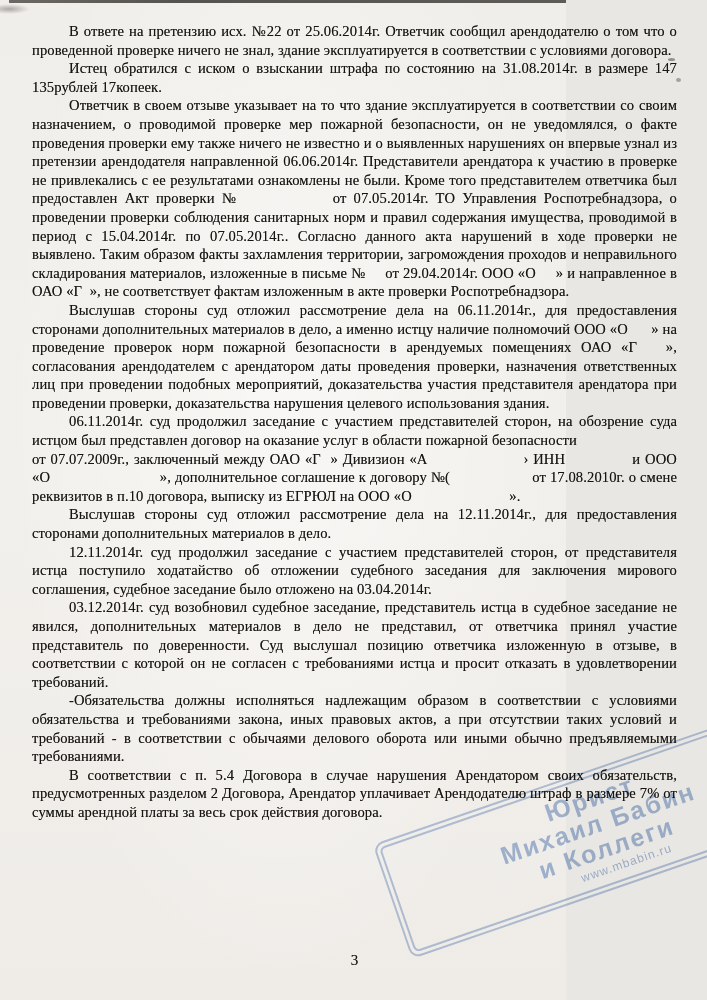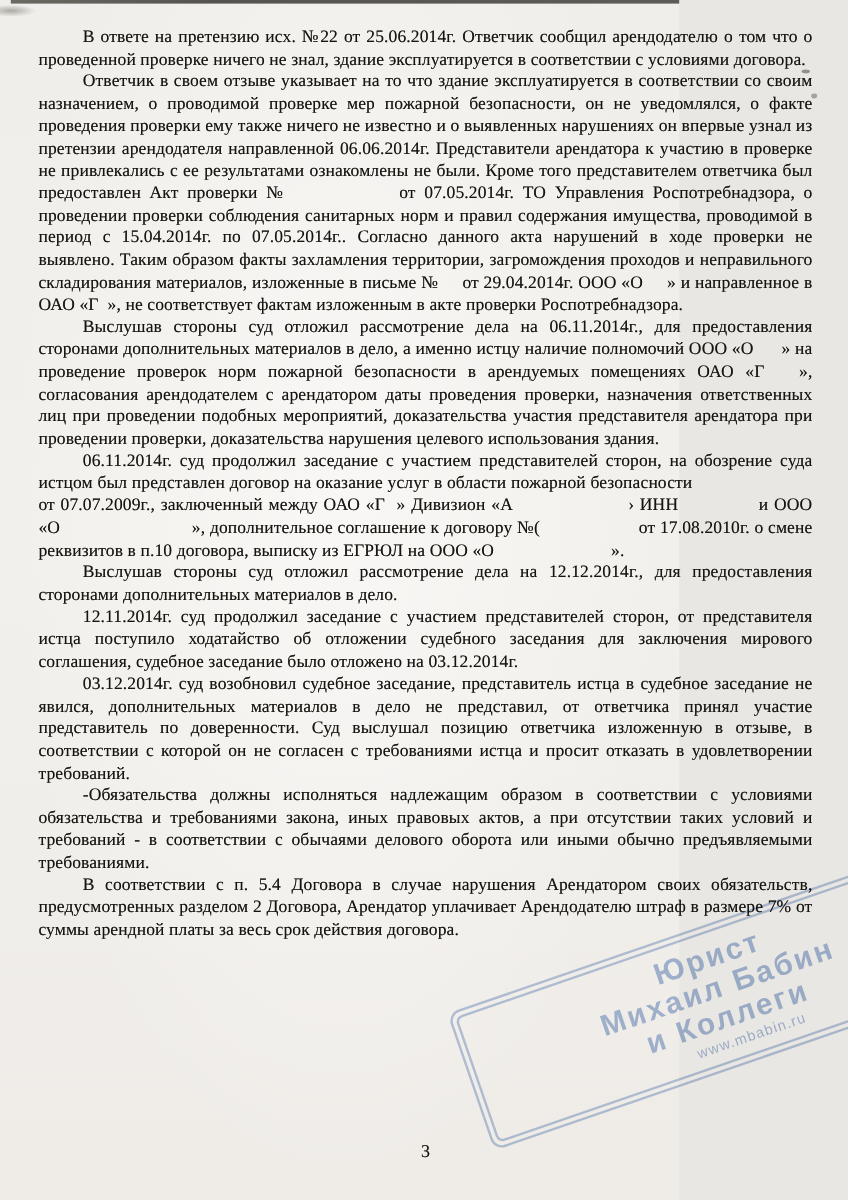--- a/index.html
+++ b/index.html
@@ -91,25 +91,26 @@
 
 <div class="page">
 
   <div class="scan-line-top"></div>
   <div class="scan-corner-smudge"></div>
   <div class="speck-1"></div>
   <div class="speck-2"></div>
 
   <div class="text-block">
     <p>В ответе на претензию исх. №22 от 25.06.2014г. Ответчик сообщил арендодателю о том что о проведенной проверке ничего не знал, здание эксплуатируется в соответствии с условиями договора.</p>
+    <p>Истец обратился с иском о взыскании штрафа по состоянию на 31.08.2014г. в размере 147 135рублей 17копеек.</p>
     <p>Ответчик в своем отзыве указывает на то что здание эксплуатируется в соответствии со своим назначением, о проводимой проверке мер пожарной безопасности, он не уведомлялся, о факте проведения проверки ему также ничего не известно и о выявленных нарушениях он впервые узнал из претензии арендодателя направленной 06.06.2014г. Представители арендатора к участию в проверке не привлекались с ее результатами ознакомлены не были. Кроме того представителем ответчика был предоставлен Акт проверки №&nbsp;&nbsp;&nbsp;&nbsp;&nbsp;&nbsp;&nbsp;&nbsp;&nbsp;&nbsp;&nbsp;&nbsp; от 07.05.2014г. ТО Управления Роспотребнадзора, о проведении проверки соблюдения санитарных норм и правил  содержания имущества, проводимой в период с 15.04.2014г. по 07.05.2014г.. Согласно данного акта нарушений  в ходе проверки не выявлено. Таким образом факты захламления территории, загромождения проходов и неправильного складирования материалов, изложенные в письме №&nbsp;&nbsp;&nbsp;&nbsp; от 29.04.2014г. ООО «О&nbsp;&nbsp;&nbsp;&nbsp;&nbsp;» и направленное в ОАО «Г&nbsp;&nbsp;», не соответствует фактам изложенным в акте проверки Роспотребнадзора.</p>
     <p>Выслушав стороны суд отложил рассмотрение дела на 06.11.2014г., для предоставления сторонами дополнительных материалов в дело, а именно истцу наличие полномочий ООО «О&nbsp;&nbsp;&nbsp;&nbsp;&nbsp;&nbsp;» на проведение проверок норм пожарной безопасности в арендуемых помещениях ОАО «Г&nbsp;&nbsp;&nbsp;», согласования арендодателем с арендатором даты проведения проверки, назначения ответственных лиц при проведении подобных мероприятий, доказательства участия представителя арендатора при проведении проверки, доказательства нарушения целевого использования здания.</p>
     <p>06.11.2014г. суд продолжил заседание с участием представителей сторон, на обозрение суда истцом был представлен договор на оказание услуг в области пожарной безопасности&nbsp;&nbsp;&nbsp;&nbsp;&nbsp;&nbsp;&nbsp;&nbsp;&nbsp;&nbsp;&nbsp;&nbsp;&nbsp;&nbsp;&nbsp;&nbsp;&nbsp;&nbsp;&nbsp;&nbsp;&nbsp;&nbsp;&nbsp;&nbsp;&nbsp;&nbsp; от 07.07.2009г., заключенный между ОАО «Г&nbsp;&nbsp;» Дивизион «А&nbsp;&nbsp;&nbsp;&nbsp;&nbsp;&nbsp;&nbsp;&nbsp;&nbsp;&nbsp;&nbsp;&nbsp;&nbsp;&nbsp;&nbsp;&nbsp;&nbsp;&nbsp;&nbsp;&nbsp;› ИНН&nbsp;&nbsp;&nbsp;&nbsp;&nbsp;&nbsp;&nbsp;&nbsp;&nbsp;&nbsp;&nbsp;&nbsp;&nbsp; и ООО «О&nbsp;&nbsp;&nbsp;&nbsp;&nbsp;&nbsp;&nbsp;&nbsp;&nbsp;&nbsp;&nbsp;&nbsp;&nbsp;&nbsp;&nbsp;&nbsp;&nbsp;&nbsp;&nbsp;&nbsp;&nbsp;&nbsp;&nbsp;&nbsp;&nbsp;&nbsp;&nbsp;&nbsp;», дополнительное соглашение к договору №(&nbsp;&nbsp;&nbsp;&nbsp;&nbsp;&nbsp;&nbsp;&nbsp;&nbsp;&nbsp;&nbsp;&nbsp;&nbsp;&nbsp;&nbsp;&nbsp;&nbsp;&nbsp;&nbsp;&nbsp; от 17.08.2010г. о смене реквизитов в п.10 договора, выписку из ЕГРЮЛ на ООО «О&nbsp;&nbsp;&nbsp;&nbsp;&nbsp;&nbsp;&nbsp;&nbsp;&nbsp;&nbsp;&nbsp;&nbsp;&nbsp;&nbsp;&nbsp;&nbsp;&nbsp;&nbsp;&nbsp;&nbsp;&nbsp;&nbsp;&nbsp;&nbsp;&nbsp;&nbsp;».</p>
-    <p>Выслушав стороны суд отложил рассмотрение дела на 12.12.2014г., для предоставления сторонами дополнительных материалов в дело.</p>
-    <p>12.11.2014г. суд продолжил заседание с участием представителей сторон, от представителя истца поступило ходатайство об отложении судебного заседания для заключения мирового соглашения, судебное заседание было отложено на 03.12.2014г.</p>
+    <p>Выслушав стороны суд отложил рассмотрение дела на 12.11.2014г., для предоставления сторонами дополнительных материалов в дело.</p>
+    <p>12.11.2014г. суд продолжил заседание с участием представителей сторон, от представителя истца поступило ходатайство об отложении судебного заседания для заключения мирового соглашения, судебное заседание было отложено на 03.04.2014г.</p>
     <p>03.12.2014г. суд возобновил судебное заседание, представитель истца в судебное заседание не явился, дополнительных материалов в дело не представил, от ответчика принял участие представитель по доверенности. Суд выслушал позицию ответчика изложенную в отзыве, в соответствии с которой он не согласен с требованиями истца и просит отказать в удовлетворении требований.</p>
     <p>-Обязательства должны исполняться надлежащим образом в соответствии с условиями обязательства и требованиями закона, иных правовых актов, а при отсутствии таких условий и требований - в соответствии с обычаями делового оборота или иными обычно предъявляемыми требованиями.</p>
     <p>В соответствии с п. 5.4 Договора в случае нарушения Арендатором своих обязательств, предусмотренных разделом 2 Договора, Арендатор уплачивает Арендодателю штраф в размере 7% от суммы арендной платы за весь срок действия договора.</p>
   </div>
 
   <div class="stamp">
     <div class="stamp-outer"></div>
     <div class="stamp-inner">
       <span class="stamp-line">Юрист</span>
       <span class="stamp-line">Михаил Бабин</span>

